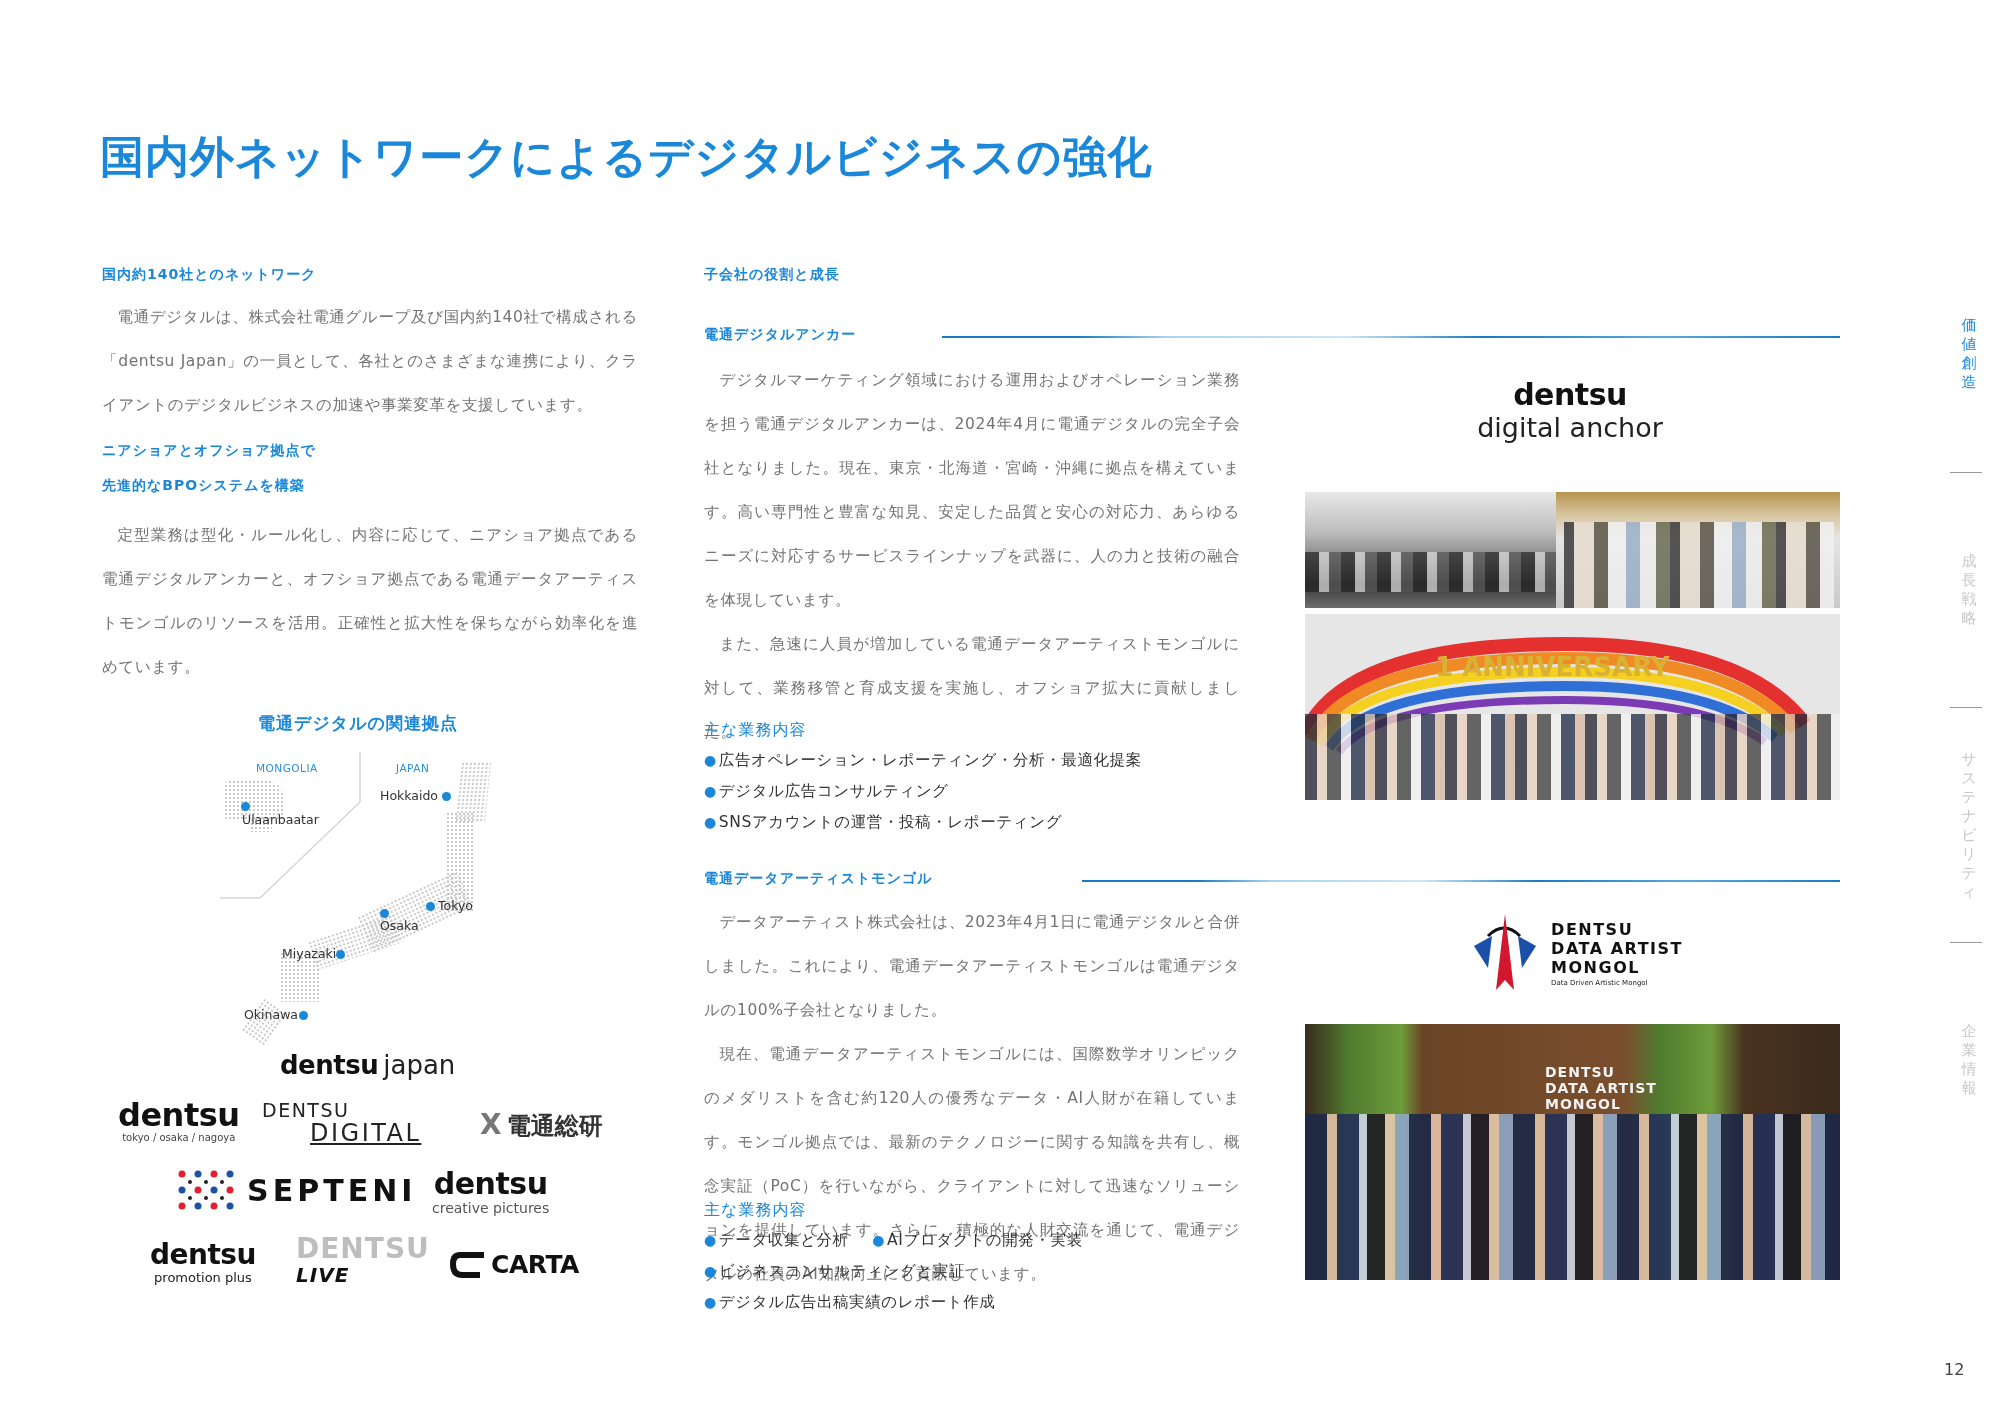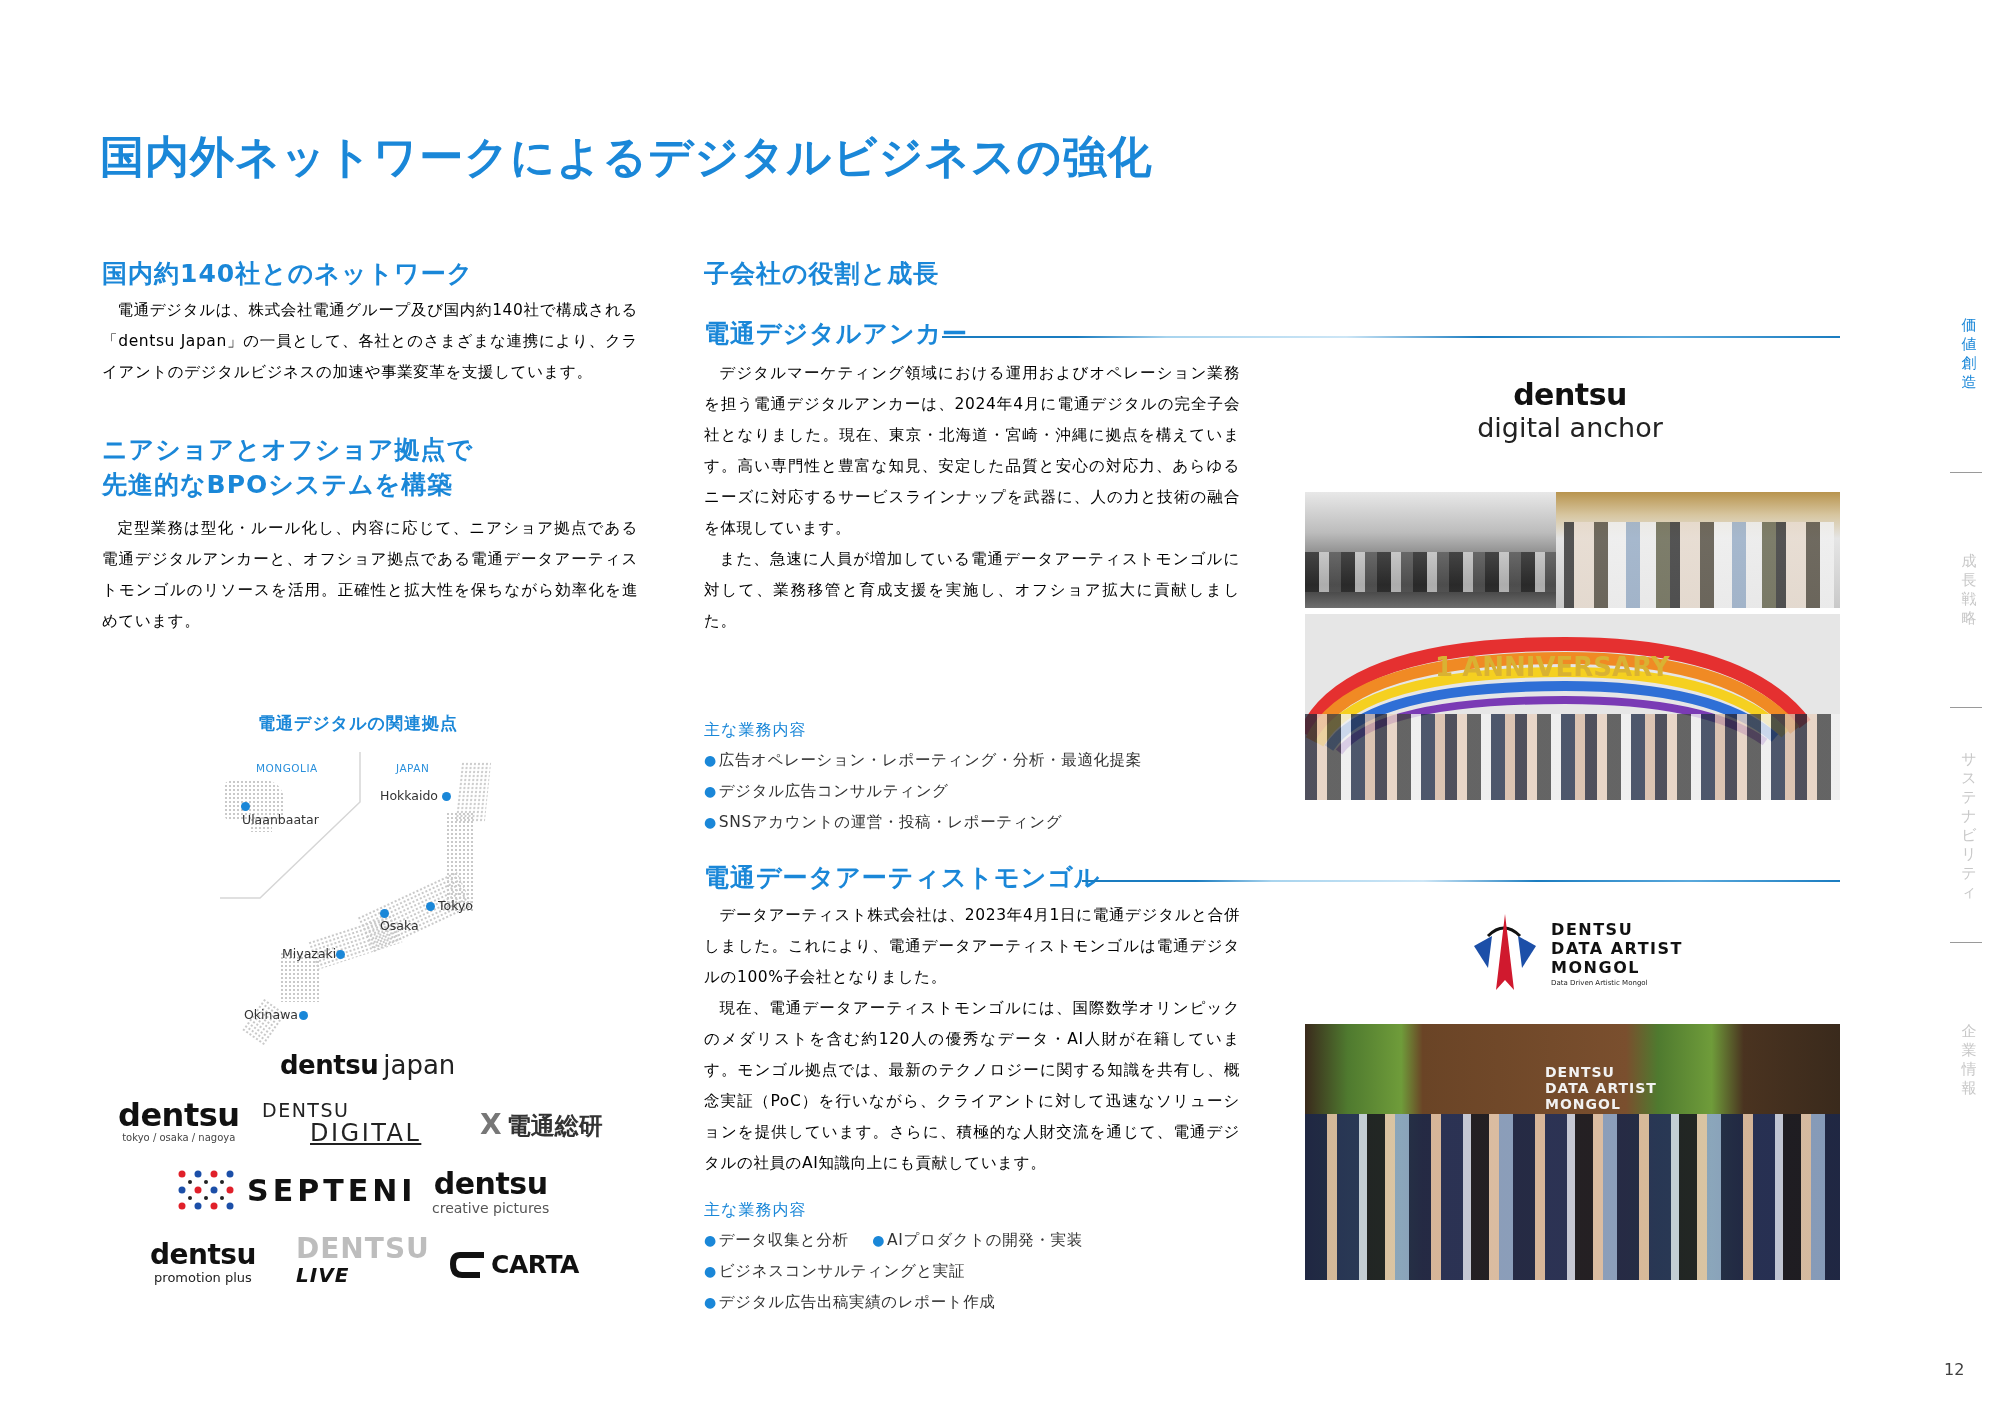--- a/index.html
+++ b/index.html
@@ -4,23 +4,23 @@
 <style>
   html, body { margin: 0; padding: 0; }
   body {
     width: 2000px; height: 1415px; background: #ffffff; position: relative; overflow: hidden;
     font-family: "DejaVu Sans", "Liberation Sans", sans-serif; color: #333333;
   }
   .abs { position: absolute; }
   .page-title {
     left: 100px; top: 128px; font-size: 44px; font-weight: bold; color: #1a87d8; letter-spacing: 1px; white-space: nowrap;
   }
-  .h2 { font-size: 25px; font-weight: bold; color: #1a87d8; letter-spacing: 1px; line-height: 36px; white-space: nowrap; }
+  .h2 { font-size: 14px; font-weight: bold; color: #1a87d8; letter-spacing: 1px; line-height: 36px; white-space: nowrap; }
   .body {
-    font-size: 15.5px; line-height: 31px; color: #000000; letter-spacing: 0.6px; text-align: justify;
+    font-size: 15.5px; line-height: 44px; color: #737373; letter-spacing: 0.6px; text-align: justify;
   }
   .body p { margin: 0; text-indent: 1em; }
   .sub-h { font-size: 16px; color: #1a87d8; letter-spacing: 1px; }
   .bullets { font-size: 15.5px; line-height: 31px; color: #333; letter-spacing: 0.6px; }
   .bullets span.item { white-space: nowrap; margin-right: 18px; }
   .bullets .dot { color: #1a87d8; font-size: 14px; margin-right: 2px; }
   .rule {
     height: 2px;
     background: linear-gradient(90deg, #1a7cc0 0%, #1a7cc0 15%, #a8d4ee 25%, #cde6f6 45%, #1a7cc0 60%, #5aa9dc 80%, #1a7cc0 100%);
   }

